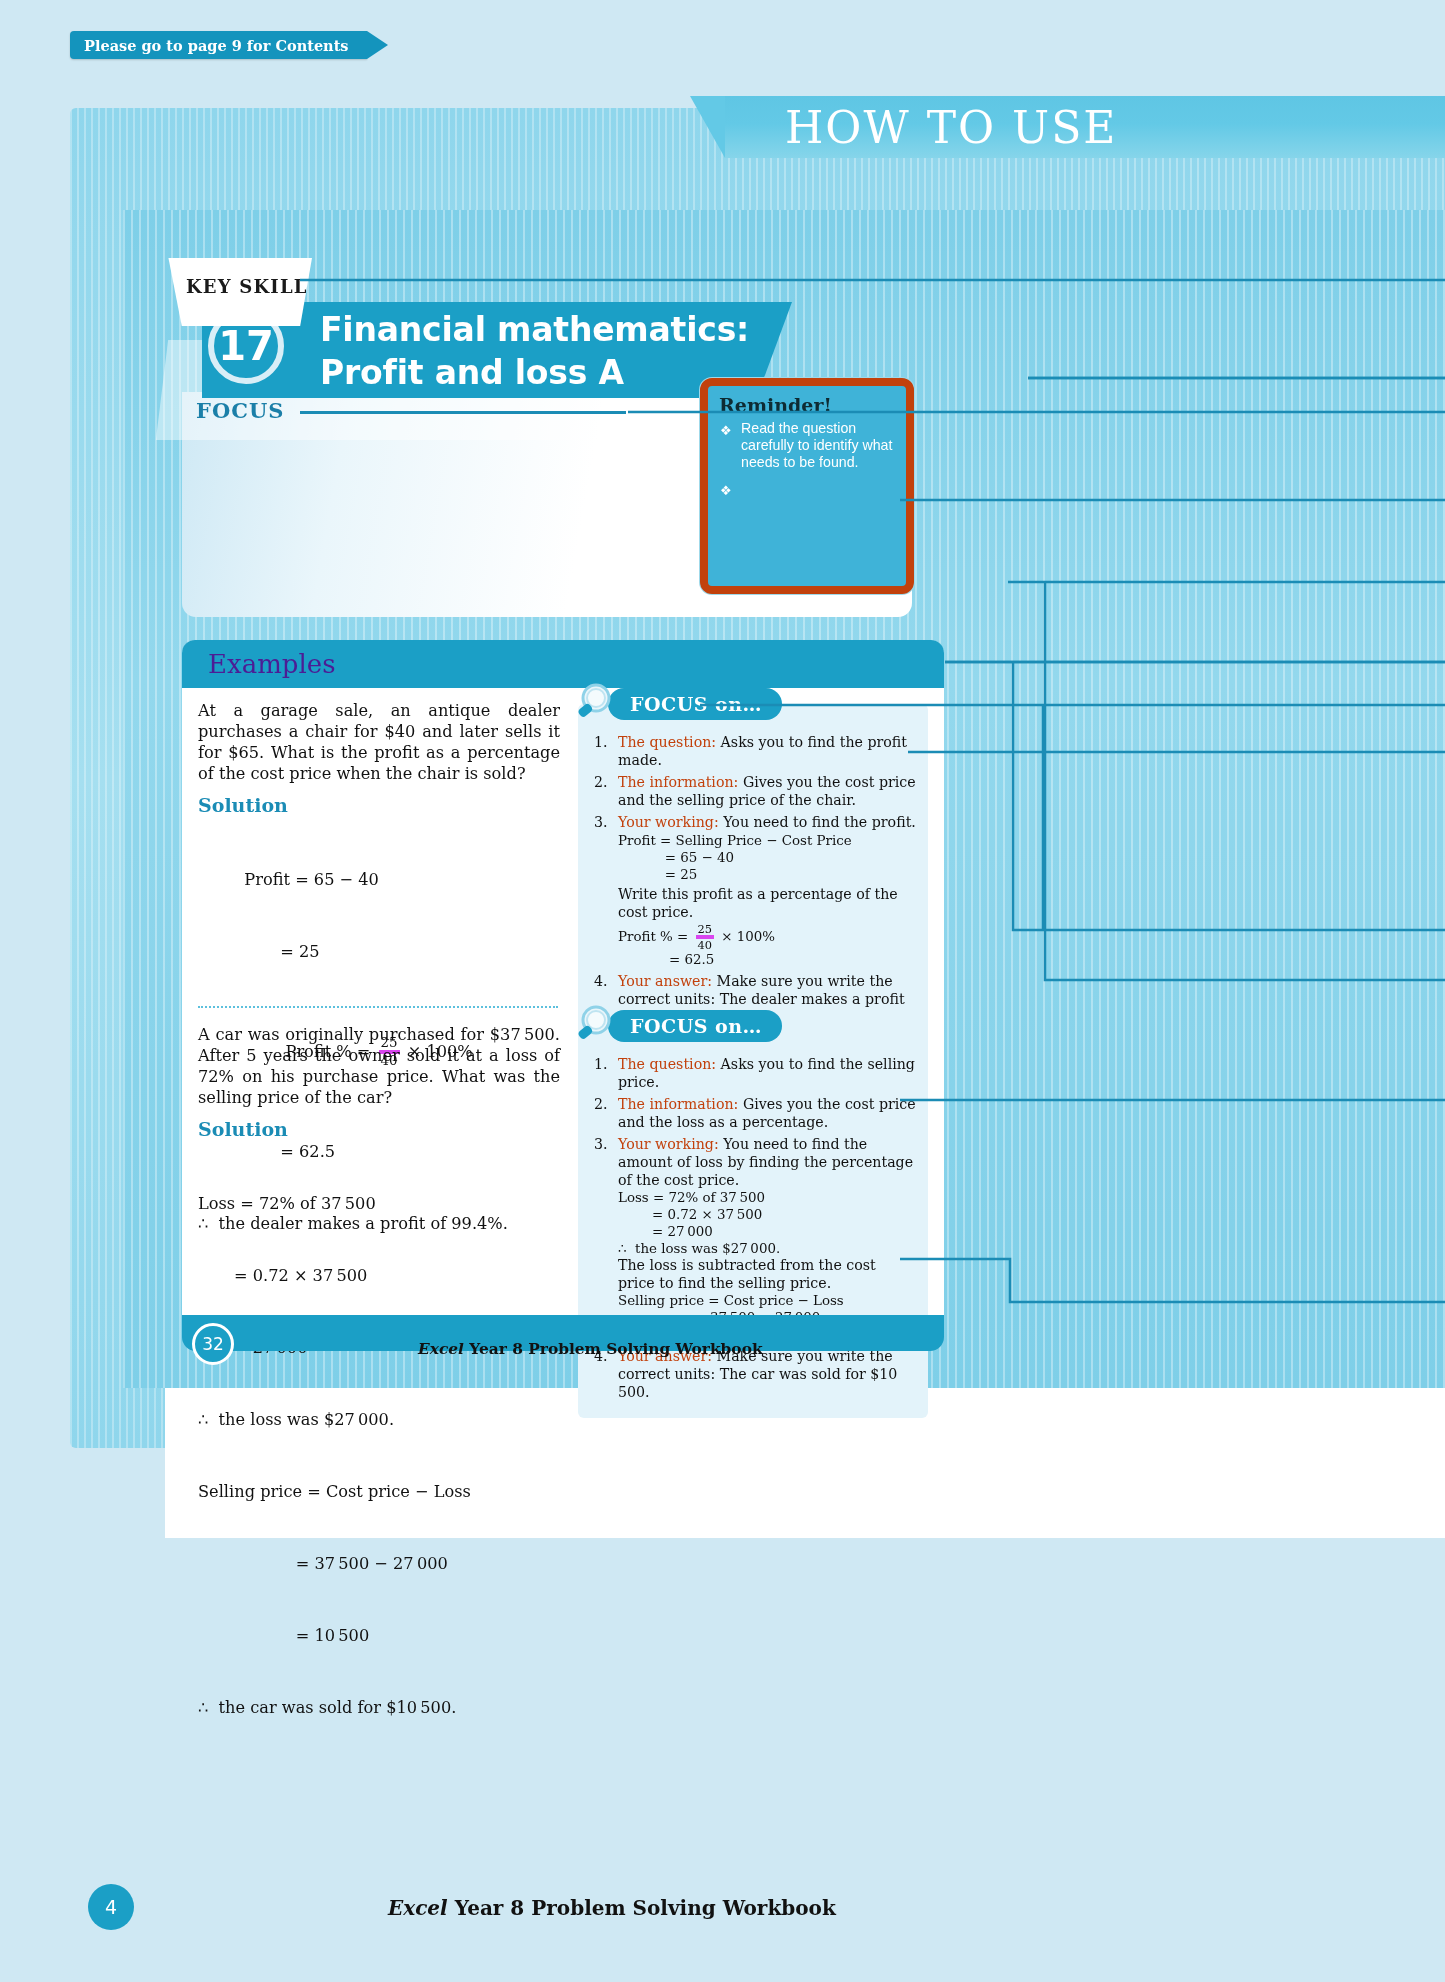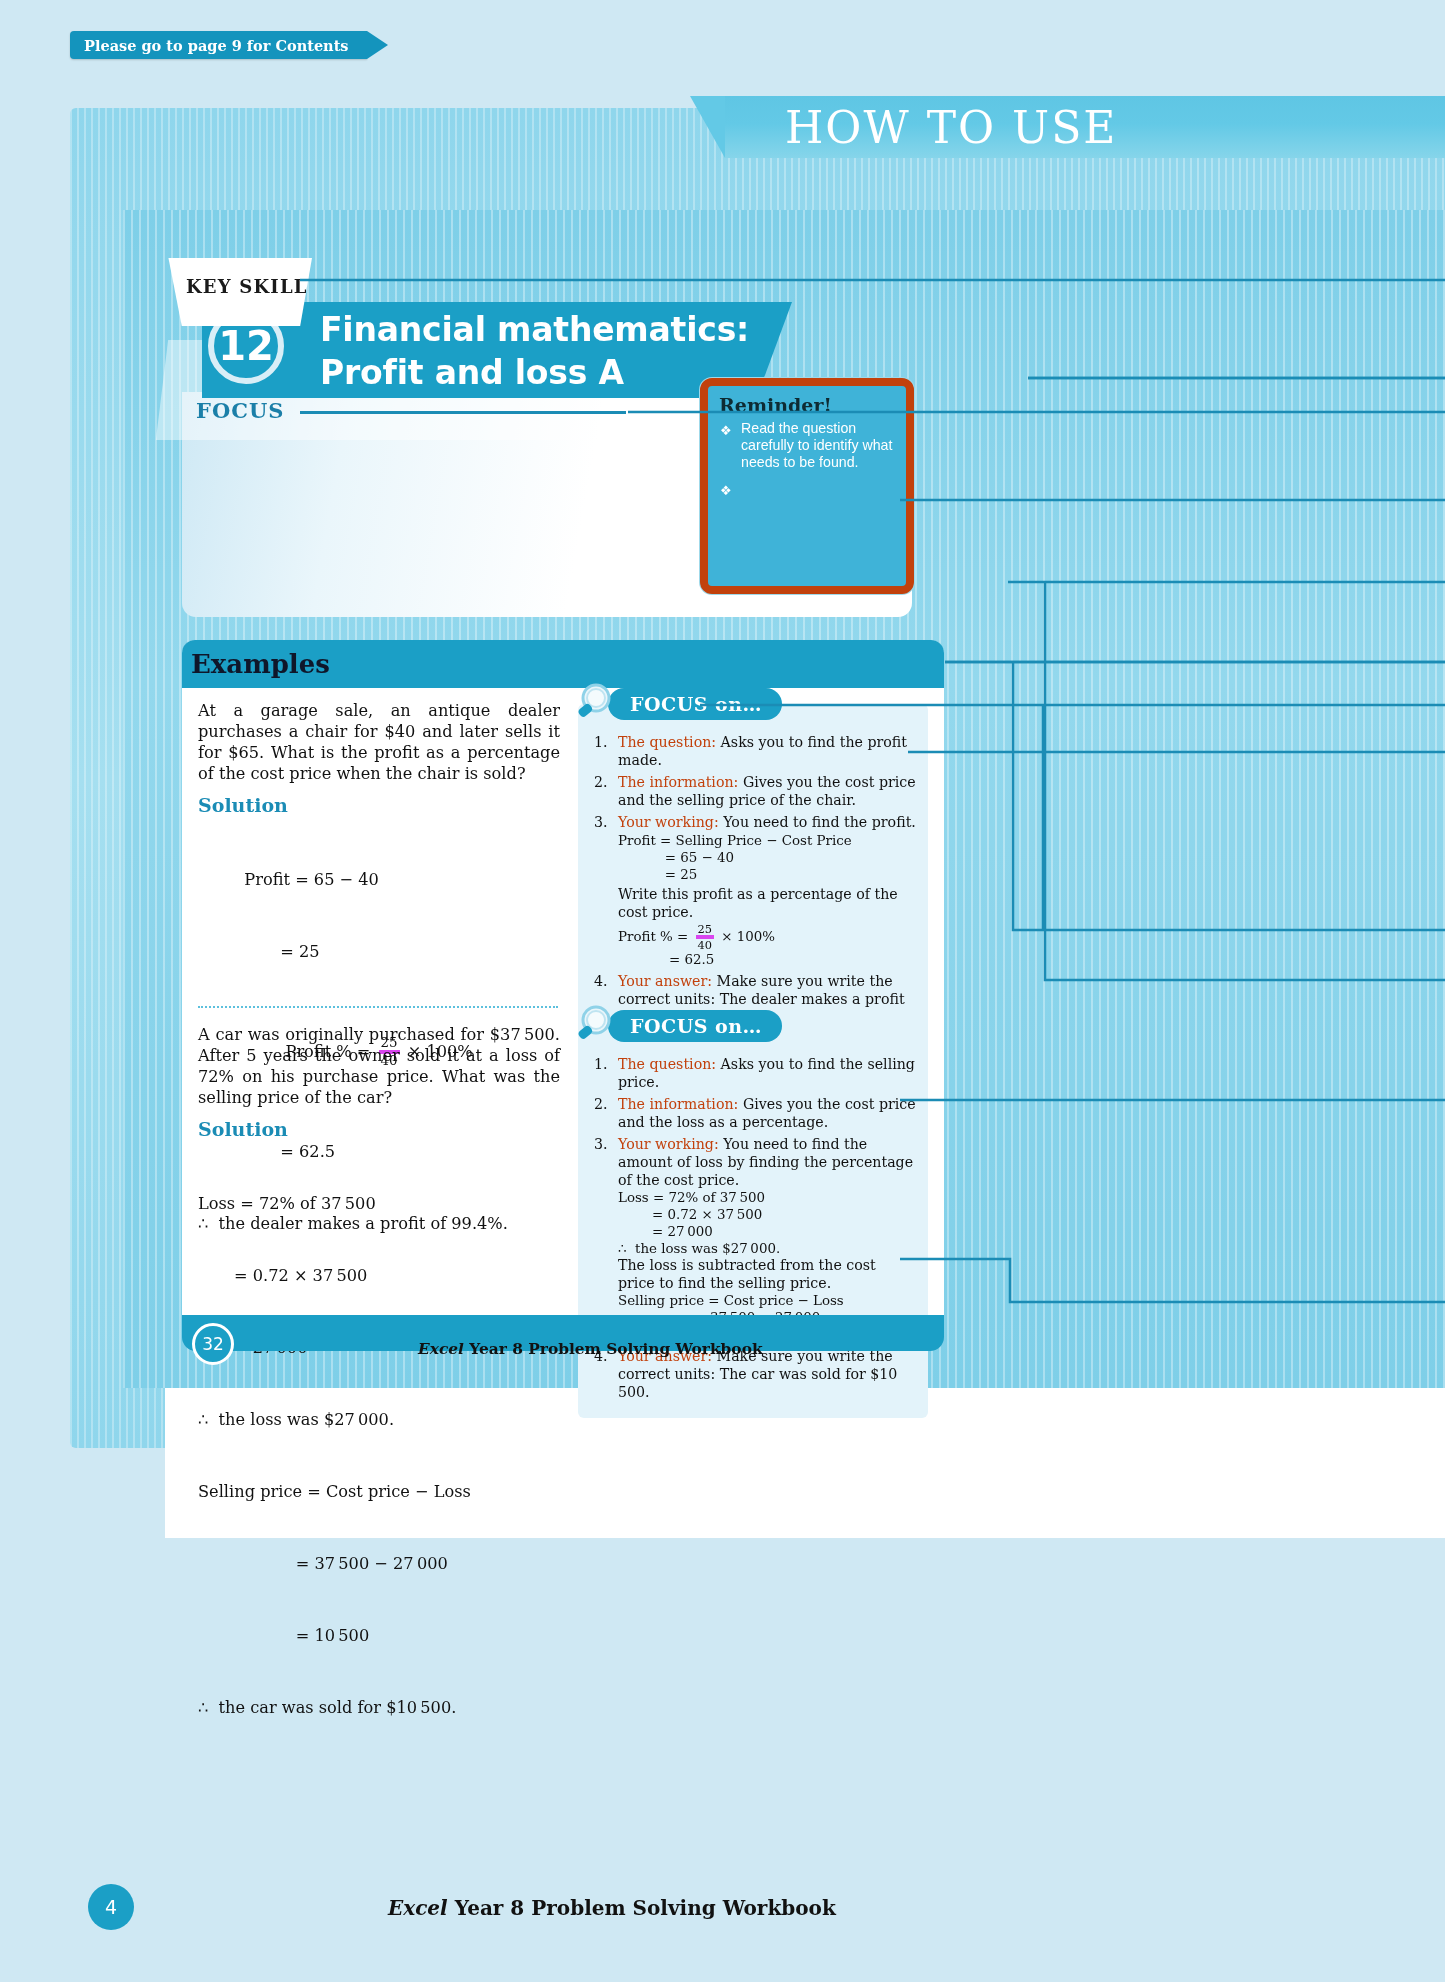--- a/index.html
+++ b/index.html
@@ -183,24 +183,24 @@
     width:762px; height:690px;
     background:#fff;
     border-radius:14px 14px 0 0;
     z-index:8;
   }
   .examples-head{
     position:absolute; left:0; top:0;
     width:100%; height:48px;
     background:#1b9fc6;
     border-radius:13px 13px 0 0;
-    color:#0f172a;
-    font-family:"DejaVu Serif", serif;
-    font-weight:bold; font-size:26px;
-    display:flex; align-items:center; padding-left:9px;
+    color:#4c1d95;
+    font-family:"DejaVu Serif", serif;
+    font-weight:normal; font-size:26px;
+    display:flex; align-items:center; padding-left:26px;
   }
 
   .ex-body{ position:absolute; left:0; top:48px; width:100%; }
   .ex-block{ position:relative; padding:12px 14px 0 16px; }
   .ex-left{
     width:362px;
     font-family:"DejaVu Serif", serif;
     font-size:16.2px; line-height:21px; color:#111;
     text-align:justify;
   }
@@ -326,21 +326,21 @@
 <div class="keyskill-tag">
   <span>KEY SKILL</span>
 </div>
 
 <div class="title-wrap">
   <div class="title-shadow"></div>
   <div class="title-banner">
     <div class="line">Financial mathematics:</div>
     <div class="line">Profit and loss A</div>
   </div>
-  <div class="num-circle">12</div>
+  <div class="num-circle">17</div>
 </div>
 
 <div class="hints-panel"></div>
 <div class="hints-label">FOCUS</div>
 <div class="hints-rule"></div>
 <div class="hints-list">
 
   <div class="hint-item">
     <span class="bullet">▶</span>
     <span>A profit, or a loss, is the difference between the cost price and the selling price.</span>

